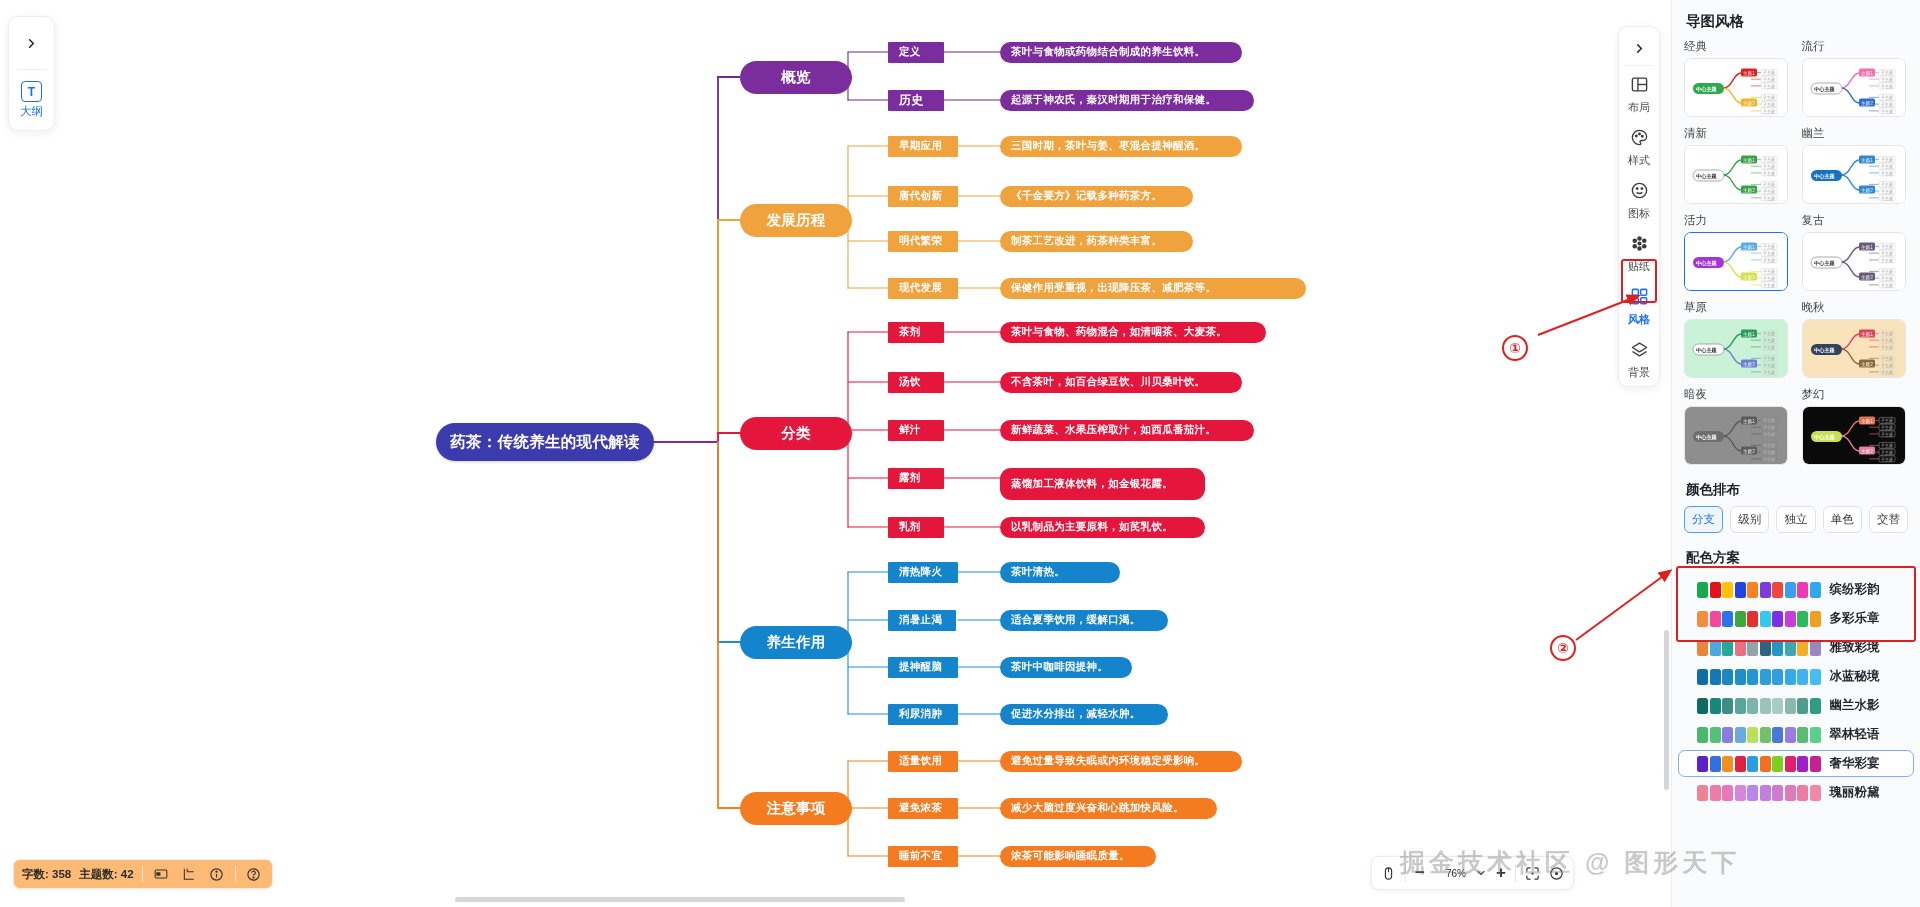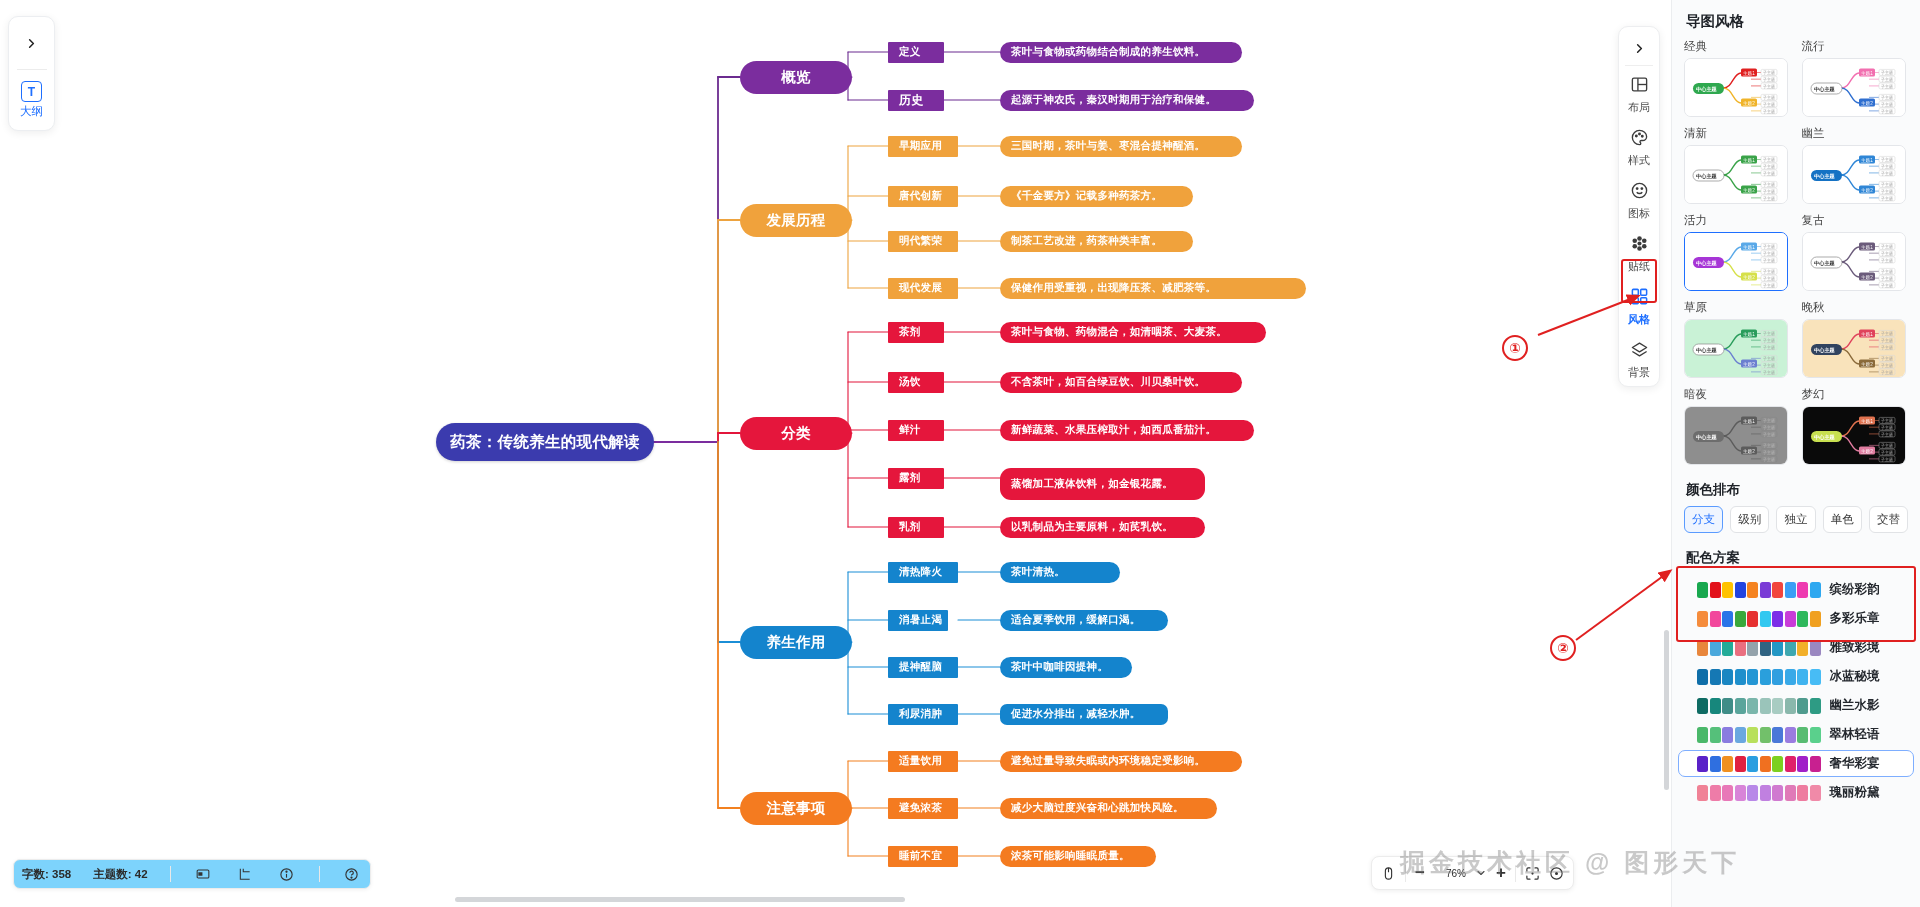--- a/index.html
+++ b/index.html
@@ -98,23 +98,23 @@
     border: 1.4px solid transparent; margin: 2px 6px;
   }
   .scheme-row.sel { border-color: #7eaeff; background: #fff; }
   .sw-strip { display: flex; gap: 1.5px; }
   .sw { width: 11px; height: 16px; border-radius: 2.5px; }
   .scheme-label { font-size: 12.5px; color: #24282e; font-weight: 600; white-space: nowrap; }
 
   
   .status-bar {
     position: absolute; left: 13px; top: 859px; height: 30px;
-    background: #7dd3fc; border: 1px solid #ececec; border-radius: 7px;
+    background: #fdba74; border: 1px solid #ececec; border-radius: 7px;
     box-shadow: 0 1px 4px rgba(0,0,0,.06);
-    display: flex; align-items: center; padding: 0 8px; gap: 22px;
+    display: flex; align-items: center; padding: 0 8px; gap: 8px;
   }
   .sb-text { font-size: 11.5px; color: #2b2b2b; font-weight: 700; }
   .sb-sep { width: 1px; height: 16px; background: #e8e8e8; }
   .sb-ico { width: 20px; display:flex; align-items:center; justify-content:center; cursor:pointer; }
   .zoom-bar {
     position: absolute; left: 1371px; top: 856px; height: 34px;
     background: #fff; border: 1px solid #ececec; border-radius: 8px;
     box-shadow: 0 1px 5px rgba(0,0,0,.07);
     display: flex; align-items: center; padding: 0 9px; gap: 9px;
   }
@@ -244,26 +244,26 @@
         <div class="node lv3" style="left: 1000px; top: 371.5px; width: 241.6px; height: 21px; background: rgb(229, 22, 60); font-size: 10.5px;">不含茶叶，如百合绿豆饮、川贝桑叶饮。</div>
         <div class="node lv2" style="left: 888px; top: 419.5px; width: 56px; height: 21px; background: rgb(229, 22, 60); font-size: 10.5px;">鲜汁</div>
         <div class="node lv3" style="left: 1000px; top: 419.5px; width: 253.8px; height: 21px; background: rgb(229, 22, 60); font-size: 10.5px;">新鲜蔬菜、水果压榨取汁，如西瓜番茄汁。</div>
         <div class="node lv2" style="left: 888px; top: 467.5px; width: 56px; height: 21px; background: rgb(229, 22, 60); font-size: 10.5px;">露剂</div>
         <div class="node lv3" style="left: 1000px; top: 467.5px; width: 205px; height: 32px; background: rgb(229, 22, 60); font-size: 10.5px;">蒸馏加工液体饮料，如金银花露。</div>
         <div class="node lv2" style="left: 888px; top: 516.5px; width: 56px; height: 21px; background: rgb(229, 22, 60); font-size: 10.5px;">乳剂</div>
         <div class="node lv3" style="left: 1000px; top: 516.5px; width: 205px; height: 21px; background: rgb(229, 22, 60); font-size: 10.5px;">以乳制品为主要原料，如芪乳饮。</div>
         <div class="node lv1" style="left: 740px; top: 625.5px; width: 112px; height: 33px; background: rgb(20, 132, 205); font-size: 14.5px;">养生作用</div>
         <div class="node lv2" style="left: 888px; top: 561.5px; width: 70px; height: 21px; background: rgb(20, 132, 205); font-size: 10.5px;">清热降火</div>
         <div class="node lv3" style="left: 1000px; top: 561.5px; width: 120px; height: 21px; background: rgb(20, 132, 205); font-size: 10.5px;">茶叶清热。</div>
-        <div class="node lv2" style="left: 888px; top: 609.5px; width: 60px; height: 21px; background: rgb(20, 132, 205); font-size: 10.5px;">消暑止渴</div>
+        <div class="node lv2" style="left: 888px; top: 609.5px; width: 68px; height: 21px; background: rgb(20, 132, 205); font-size: 10.5px;">消暑止渴</div>
         <div class="node lv3" style="left: 1000px; top: 609.5px; width: 168.4px; height: 21px; background: rgb(20, 132, 205); font-size: 10.5px;">适合夏季饮用，缓解口渴。</div>
         <div class="node lv2" style="left: 888px; top: 656.5px; width: 70px; height: 21px; background: rgb(20, 132, 205); font-size: 10.5px;">提神醒脑</div>
         <div class="node lv3" style="left: 1000px; top: 656.5px; width: 131.8px; height: 21px; background: rgb(20, 132, 205); font-size: 10.5px;">茶叶中咖啡因提神。</div>
         <div class="node lv2" style="left: 888px; top: 703.5px; width: 70px; height: 21px; background: rgb(20, 132, 205); font-size: 10.5px;">利尿消肿</div>
-        <div class="node lv3" style="left: 1000px; top: 703.5px; width: 168.4px; height: 21px; background: rgb(20, 132, 205); font-size: 10.5px; border-radius: 7px;">促进水分排出，减轻水肿。</div>
+        <div class="node lv3" style="left: 1000px; top: 703.5px; width: 168.4px; height: 21px; background: rgb(20, 132, 205); font-size: 10.5px;">促进水分排出，减轻水肿。</div>
         <div class="node lv1" style="left: 740px; top: 791.5px; width: 112px; height: 33px; background: rgb(244, 123, 32); font-size: 14.5px;">注意事项</div>
         <div class="node lv2" style="left: 888px; top: 750.5px; width: 70px; height: 21px; background: rgb(244, 123, 32); font-size: 10.5px;">适量饮用</div>
         <div class="node lv3" style="left: 1000px; top: 750.5px; width: 241.6px; height: 21px; background: rgb(244, 123, 32); font-size: 10.5px;">避免过量导致失眠或内环境稳定受影响。</div>
         <div class="node lv2" style="left: 888px; top: 797.5px; width: 70px; height: 21px; background: rgb(244, 123, 32); font-size: 10.5px;">避免浓茶</div>
         <div class="node lv3" style="left: 1000px; top: 797.5px; width: 217.2px; height: 21px; background: rgb(244, 123, 32); font-size: 10.5px;">减少大脑过度兴奋和心跳加快风险。</div>
         <div class="node lv2" style="left: 888px; top: 845.5px; width: 70px; height: 21px; background: rgb(244, 123, 32); font-size: 10.5px;">睡前不宜</div>
         <div class="node lv3" style="left: 1000px; top: 845.5px; width: 156.2px; height: 21px; background: rgb(244, 123, 32); font-size: 10.5px;">浓茶可能影响睡眠质量。</div>
       </div>
   </div>
 

